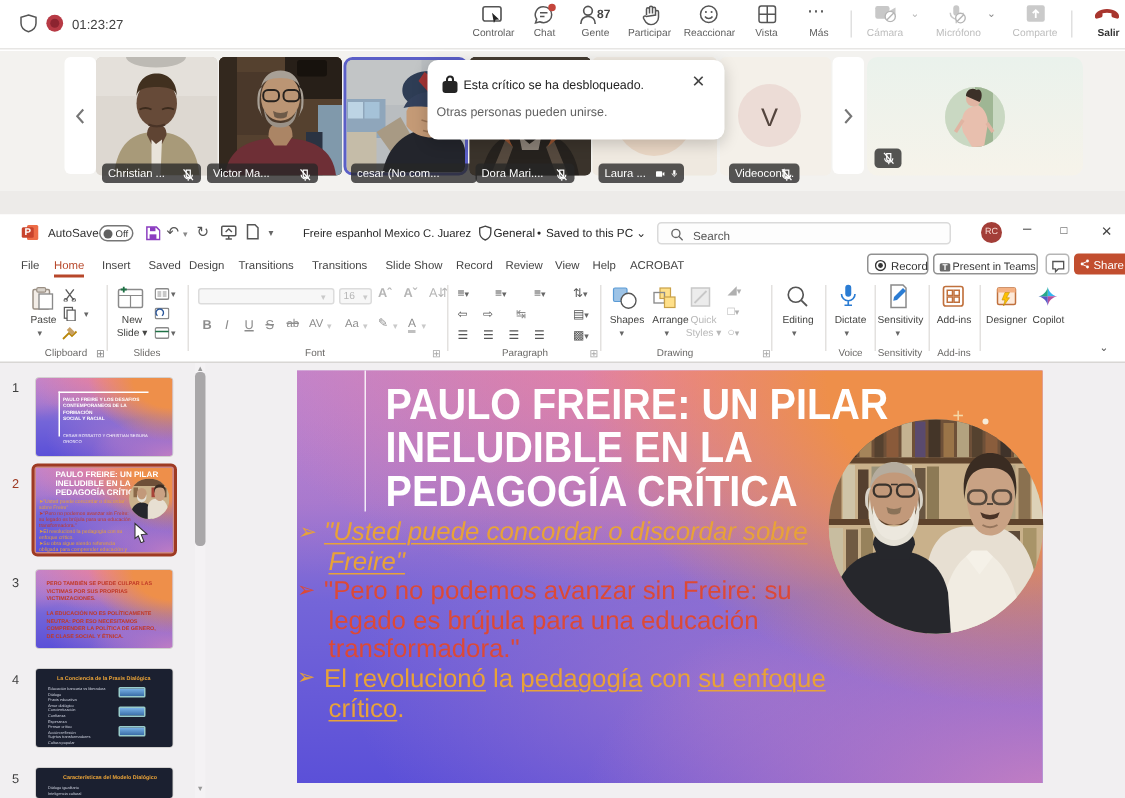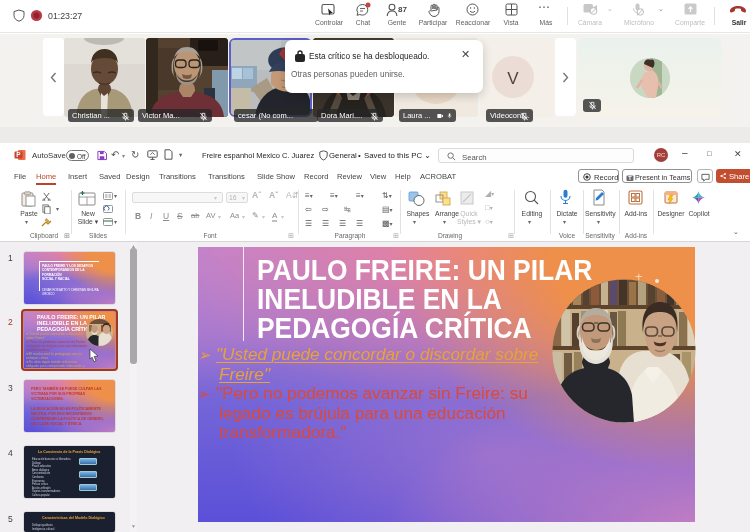--- a/index.html
+++ b/index.html
@@ -759,17 +759,18 @@
 
           <path d="M28 54 C25 70 30 84 44 85 C58 84 63 70 60 54 C59 68 54 74 44 74 C34 74 29 68 28 54 Z" fill="#e5e1d6"></path>
           <path d="M30 58 C29 72 35 81 44 81 C53 81 59 72 58 58 C56 68 51 72 44 72 C37 72 32 68 30 58 Z" fill="#ece8de"></path>
           <path d="M39 59 q5 2.5 10 0 l-1 4 q-4 2 -8 0 Z" fill="#8a7258"></path>
         </g>
       </svg>
 
       <div id="bullets">
         <div class="bl gold" style="font-style:italic"><u>"Usted puede concordar o discordar sobre</u><br><u>Freire"</u></div>
         <div class="bl red">"Pero no podemos avanzar sin Freire: su<br>legado es brújula para una educación<br>transformadora."</div>
+        <div class="bl gold">El <u>revolucionó</u> la <u>pedagogía</u> con <u>su enfoque</u><br><u>crítico</u>.</div>
       </div>
     </div>
   </div>
 
 </div>
 
 </body></html>

